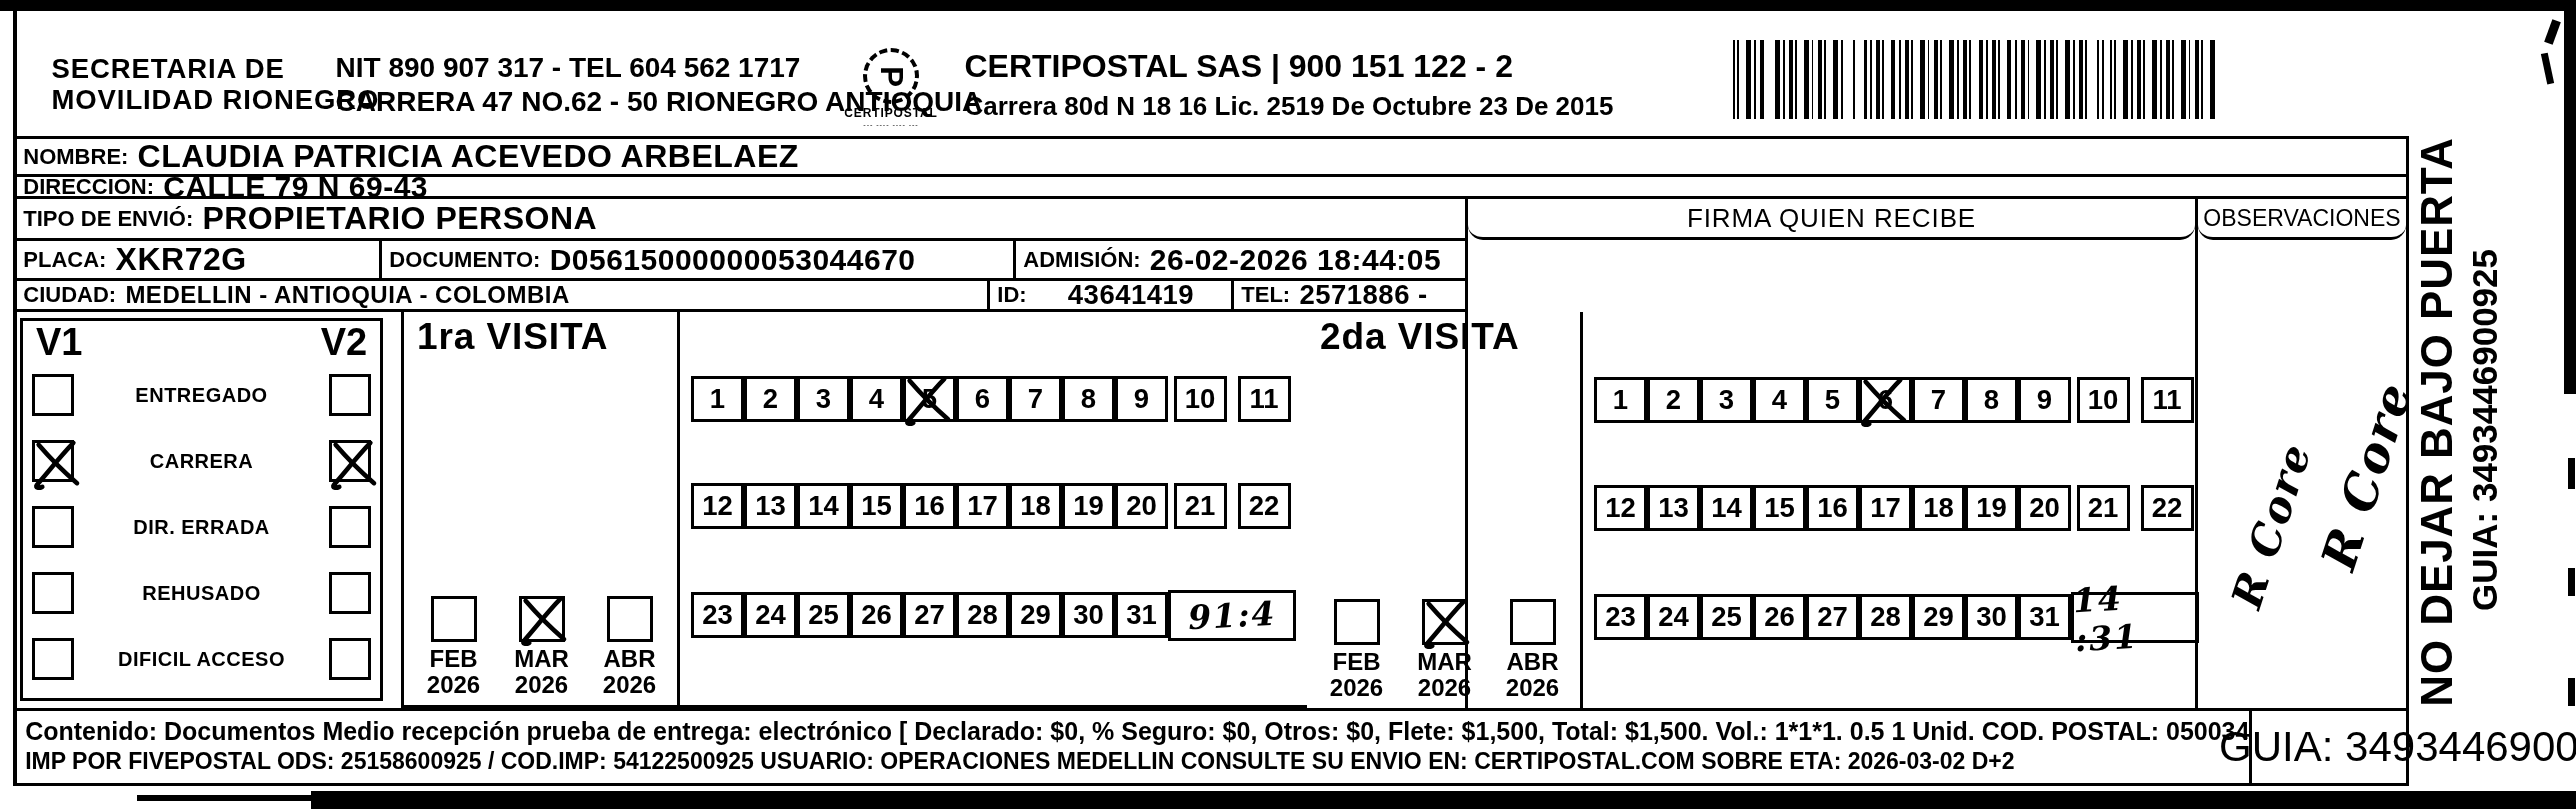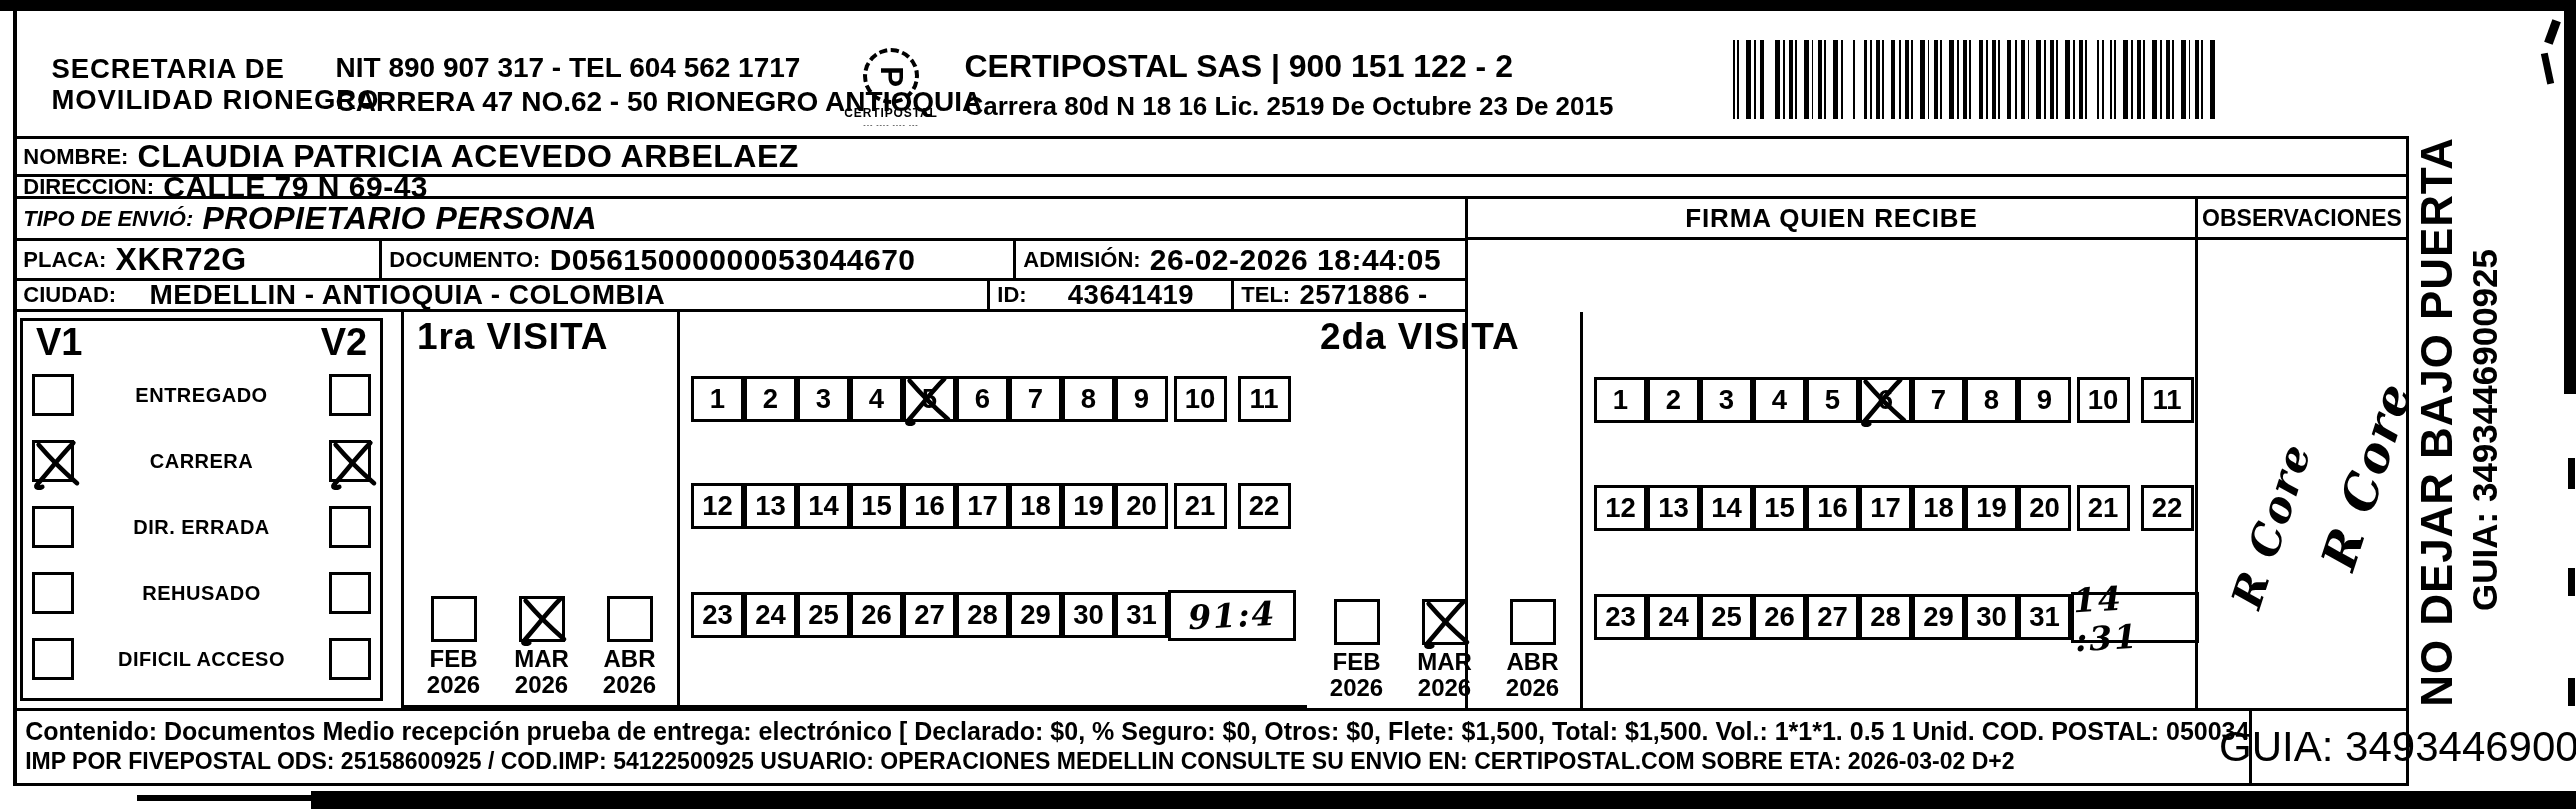--- a/index.html
+++ b/index.html
@@ -66,21 +66,21 @@
             display:flex;align-items:center;justify-content:center;font-size:27.5px;font-weight:bold;justify-self:center;align-self:center;}
   .time-cell{grid-column:span 2;width:128px;height:51px;}
   .xmark{position:absolute;left:-11px;top:-11px;width:64px;height:64px;overflow:visible;pointer-events:none;}
   .xmark path{fill:none;stroke:#000;stroke-width:5px;stroke-linecap:round;}
   .handwriting{font-family:"DejaVu Serif",serif;font-style:italic;font-weight:bold;}
   .time-note{font-size:33px;transform:rotate(-3deg);letter-spacing:1.8px;}
   
   .firma-col{width:727px;border-right:3.7px solid #000;display:flex;flex-direction:column;}
   .obs-col{flex:1;display:flex;flex-direction:column;}
   .col-head{height:38px;border-bottom:3.7px solid #000;display:flex;align-items:center;justify-content:center;
-            font-weight:bold;}
+            font-weight:normal;border-radius:15px;}
   .firma-col .col-head{font-size:26px;letter-spacing:0.9px;}
   .obs-col .col-head{font-size:23px;}
   .col-body{flex:1;position:relative;}
   .signature{position:absolute;font-size:42px;letter-spacing:1.8px;white-space:nowrap;
              transform:rotate(-72deg);transform-origin:left top;}
   .sig-0{left:24px;top:359px;}
   .sig-1{left:112px;top:319px;font-size:48px;}
   
   .footer-row{height:72px;display:flex;border-top:3.7px solid #000;margin-top:auto;}
   .footer-text{flex:1;border-right:3.7px solid #000;padding:5.5px 0 0 9.2px;box-sizing:border-box;}
@@ -141,21 +141,21 @@
     </div>
 
     <div class="frow row-direccion">
       <span class="flabel">DIRECCIÓN:</span>
       <span class="fvalue" style="font-size:30px;">CALLE 79 N 69-43</span>
     </div>
 
     <div class="mid">
       <div class="left-col">
 
-        <div class="frow row-tipo" style="border-bottom:3.7px solid #000;font-style:italic;">
+        <div class="frow row-tipo" style="border-bottom:3.7px solid #000;">
           <span class="flabel">TIPO DE ENVIÓ:</span>
           <span class="fvalue">PROPIETARIO PERSONA</span>
         </div>
 
         <div class="frow row-placa" style="border-bottom:3.7px solid #000;padding-left:0;">
           <div class="cell c-placa">
             <span class="flabel">PLACA:</span>
             <span class="fvalue">XKR72G</span>
           </div>
           <div class="cell c-documento">
@@ -164,21 +164,21 @@
           </div>
           <div class="cell c-admision">
             <span class="flabel">ADMISIÓN:</span>
             <span class="fvalue" style="font-size:30px;">26-02-2026 18:44:05</span>
           </div>
         </div>
 
         <div class="frow row-ciudad" style="border-bottom:3.7px solid #000;padding-left:0;">
           <div class="cell c-ciudad">
             <span class="flabel">CIUDAD:</span>
-            <span class="fvalue" style="font-size:28px;margin-left:24px;">MEDELLIN - ANTIOQUIA - COLOMBIA</span>
+            <span class="fvalue" style="font-size:24px;">MEDELLIN - ANTIOQUIA - COLOMBIA</span>
           </div>
           <div class="cell c-id">
             <span class="flabel">ID:</span>
             <span class="fvalue" style="font-size:27.5px;">43641419</span>
           </div>
           <div class="cell c-tel">
             <span class="flabel">TEL:</span>
             <span class="fvalue" style="font-size:27.5px;">2571886 -</span>
           </div>
         </div>

